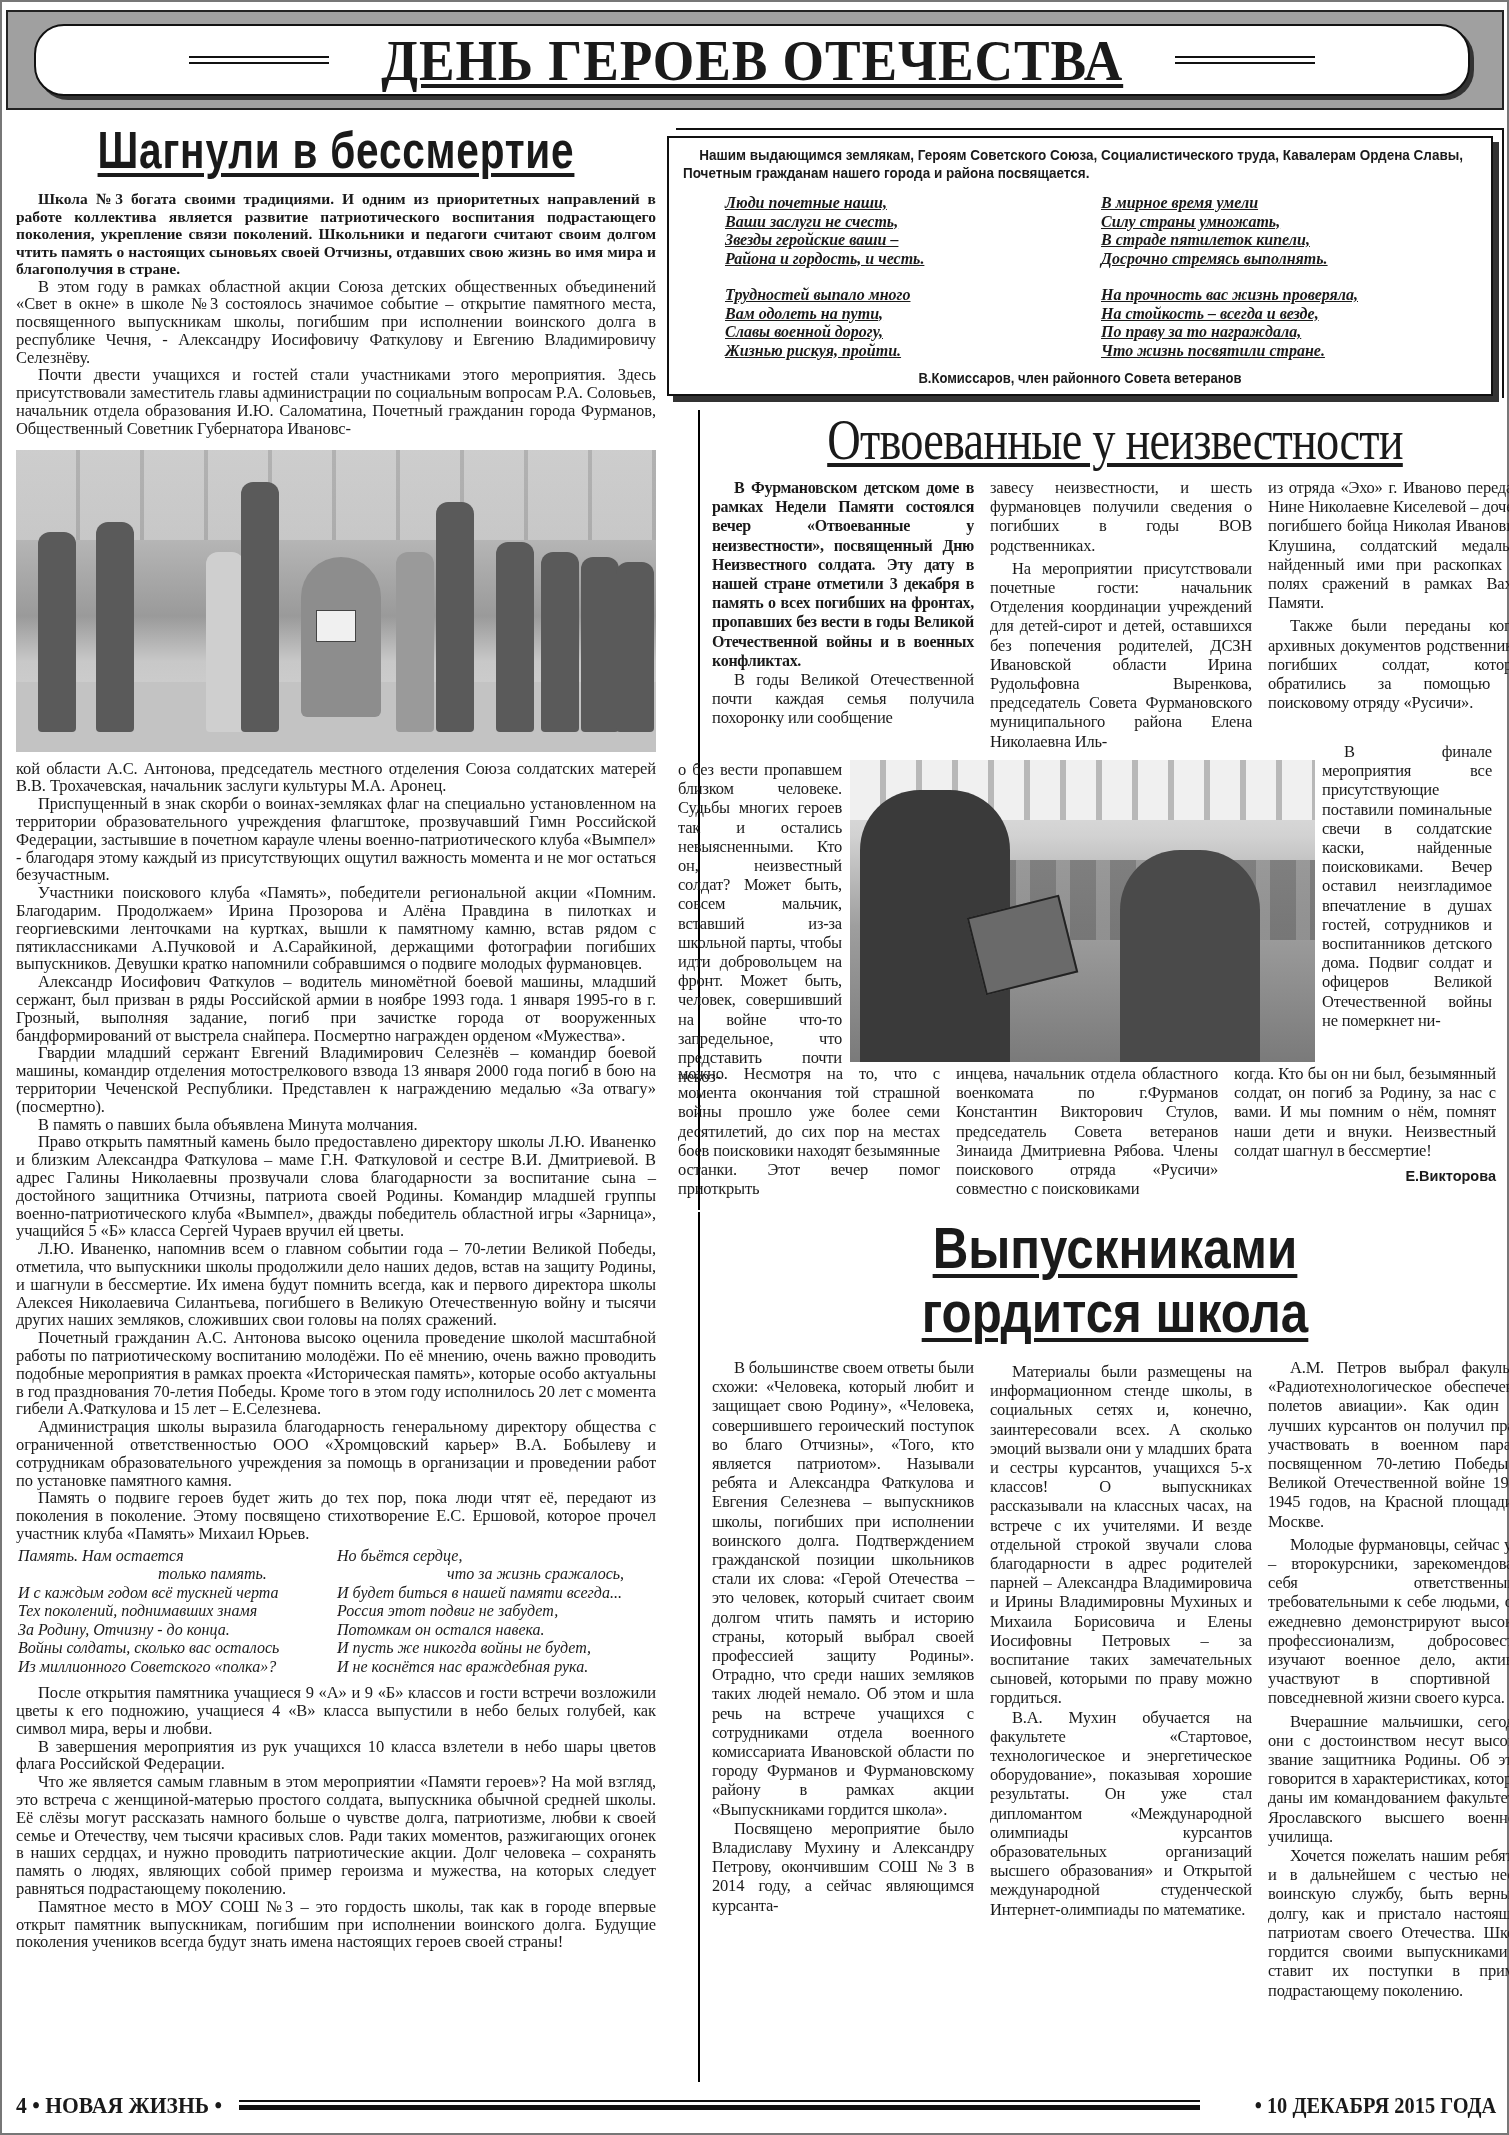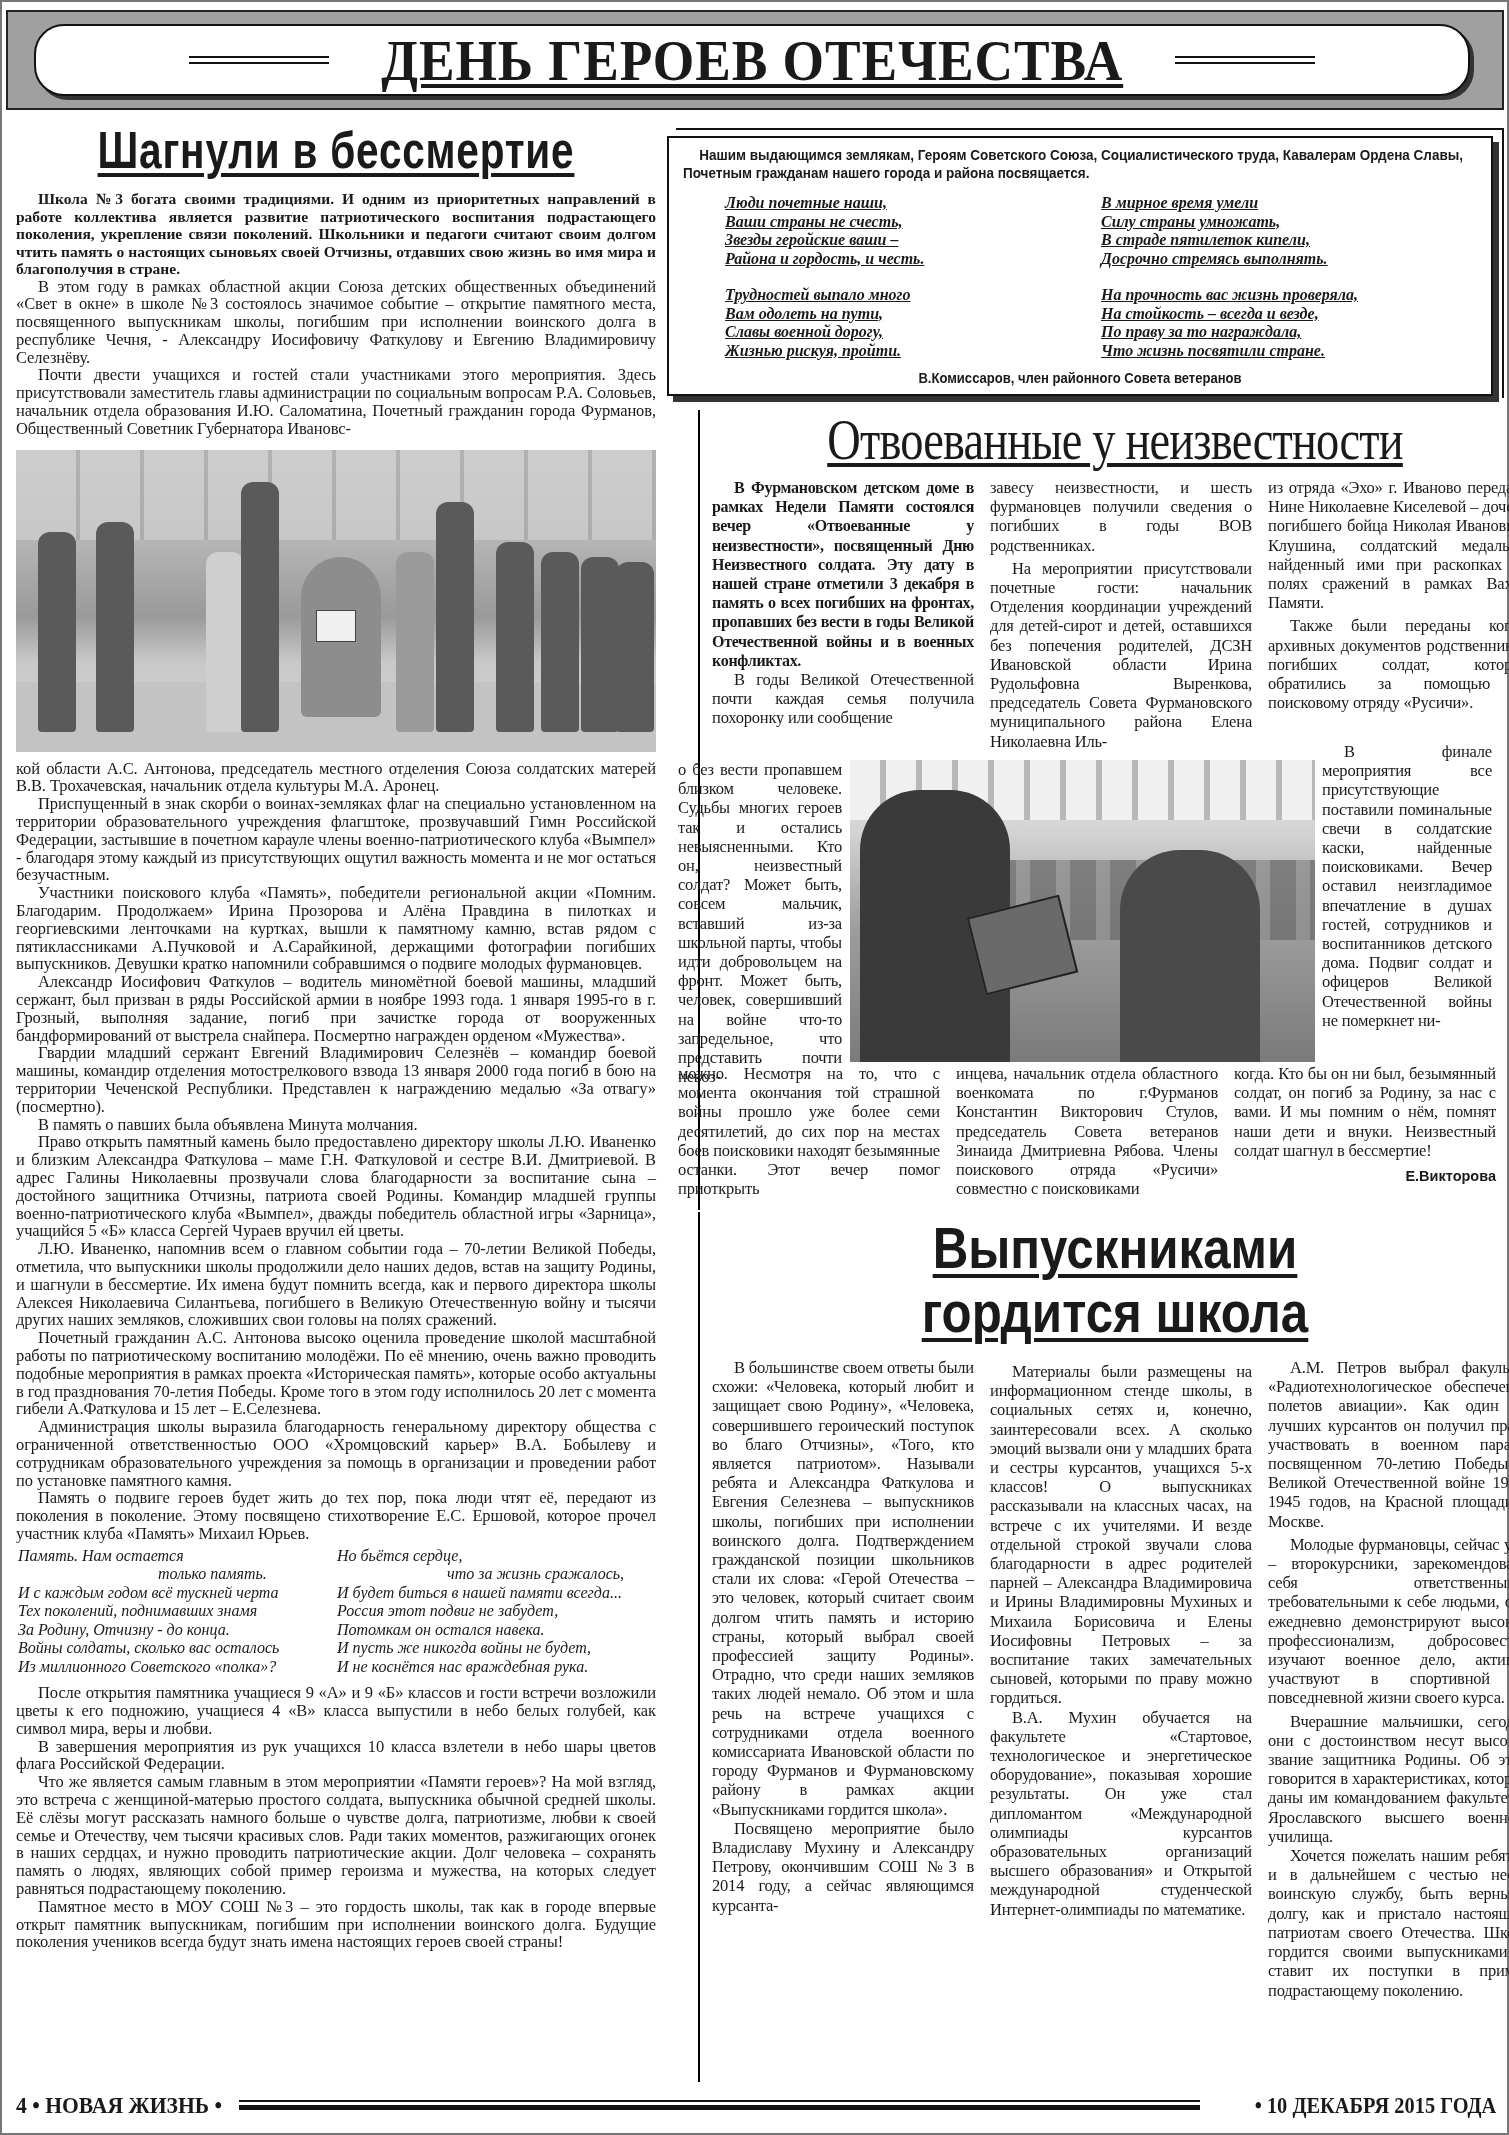--- a/index.html
+++ b/index.html
@@ -93,21 +93,21 @@
       <div class="fig" style="left:190px;height:180px;background:#cfcfcf"></div>
       <div class="fig" style="left:225px;height:250px"></div>
       <div class="fig" style="left:380px;height:180px;background:#9a9a9a"></div>
       <div class="fig" style="left:420px;height:230px"></div>
       <div class="fig" style="left:480px;height:190px"></div>
       <div class="fig" style="left:525px;height:180px"></div>
       <div class="fig" style="left:565px;height:175px"></div>
       <div class="fig" style="left:600px;height:170px"></div>
     </div>
 
-    <p class="body-p" style="text-indent:0">кой области А.С. Антонова, председатель местного отделения Союза солдатских матерей В.В. Трохачевская, начальник отдела культуры М.А. Аронец.</p>
+    <p class="body-p" style="text-indent:0">кой области А.С. Антонова, председатель местного отделения Союза солдатских матерей В.В. Трохачевская, начальник заслуги культуры М.А. Аронец.</p>
     <p class="body-p">Приспущенный в знак скорби о воинах-земляках  флаг на специально установленном на территории образовательного учреждения флагштоке, прозвучавший Гимн Российской Федерации, застывшие в почетном карауле члены военно-патриотического клуба «Вымпел» - благодаря этому каждый из присутствующих ощутил важность момента и не мог остаться безучастным.</p>
     <p class="body-p">Участники поискового клуба «Память», победители региональной акции «Помним. Благодарим. Продолжаем» Ирина Прозорова и Алёна Правдина в пилотках и георгиевскими ленточками на куртках, вышли  к памятному камню, встав рядом с пятиклассниками А.Пучковой и А.Сарайкиной, держащими фотографии погибших выпускников. Девушки кратко напомнили собравшимся о подвиге молодых фурмановцев.</p>
     <p class="body-p">Александр Иосифович Фаткулов – водитель миномётной боевой машины, младший сержант,  был призван в ряды Российской армии  в ноябре  1993 года. 1 января 1995-го в г. Грозный, выполняя задание, погиб при зачистке города от вооруженных бандформирований от выстрела снайпера. Посмертно награжден орденом «Мужества».</p>
     <p class="body-p">Гвардии младший сержант Евгений Владимирович Селезнёв – командир боевой машины, командир отделения мотострелкового взвода 13 января 2000 года погиб в бою на территории Чеченской Республики. Представлен к награждению медалью «За отвагу» (посмертно).</p>
     <p class="body-p">В память о павших была объявлена Минута молчания.</p>
     <p class="body-p">Право открыть памятный камень было предоставлено директору школы Л.Ю. Иваненко и близким Александра Фаткулова – маме Г.Н. Фаткуловой и сестре В.И. Дмитриевой. В адрес Галины Николаевны прозвучали слова благодарности за воспитание сына – достойного защитника Отчизны, патриота своей Родины. Командир младшей группы  военно-патриотического  клуба «Вымпел», дважды победитель областной игры «Зарница», учащийся 5 «Б» класса Сергей Чураев вручил ей цветы.</p>
     <p class="body-p">Л.Ю. Иваненко, напомнив всем о главном событии года – 70-летии Великой Победы, отметила, что выпускники школы продолжили дело наших дедов, встав на защиту Родины, и шагнули  в бессмертие. Их имена будут помнить всегда, как и первого директора школы Алексея Николаевича Силантьева, погибшего в Великую Отечественную войну и тысячи других наших земляков, сложивших свои головы на полях сражений.</p>
     <p class="body-p">Почетный гражданин А.С. Антонова высоко оценила проведение школой масштабной работы по патриотическому воспитанию молодёжи. По её мнению, очень важно проводить подобные мероприятия в рамках проекта «Историческая память», которые особо актуальны в год празднования 70-летия Победы. Кроме того в этом году исполнилось 20 лет с момента гибели А.Фаткулова и 15 лет – Е.Селезнева.</p>
     <p class="body-p">Администрация школы выразила благодарность генеральному директору общества с ограниченной ответственностью ООО «Хромцовский карьер» В.А. Бобылеву и сотрудникам образовательного учреждения за помощь в организации и проведении работ по установке памятного камня.</p>
     <p class="body-p">Память о подвиге героев будет жить до тех пор, пока люди чтят её, передают из поколения в поколение. Этому посвящено стихотворение Е.С. Ершовой, которое прочел участник клуба «Память» Михаил Юрьев.</p>
@@ -139,21 +139,21 @@
     <p class="body-p">Памятное место в МОУ СОШ №3 – это гордость школы, так как в городе впервые открыт памятник выпускникам, погибшим при исполнении воинского долга. Будущие поколения учеников всегда будут знать имена настоящих героев своей страны!</p>
   </div>
 
   <div class="dedication-outer"></div>
   <div class="dedication-box">
     <p class="dedication-intro">Нашим выдающимся землякам, Героям Советского Союза, Социалистического труда, Кавалерам Ордена Славы, Почетным гражданам нашего города и района посвящается.</p>
     <div class="dedication-poem">
       <div class="pc">
         <div class="stanza">
           <div>Люди почетные наши,</div>
-          <div>Ваши страны не счесть,</div>
+          <div>Ваши заслуги не счесть,</div>
           <div>Звезды геройские ваши –</div>
           <div>Района и гордость, и честь.</div>
         </div>
         <div class="stanza">
           <div>Трудностей выпало много</div>
           <div>Вам одолеть на пути,</div>
           <div>Славы военной дорогу,</div>
           <div>Жизнью рискуя, пройти.</div>
         </div>
       </div>

